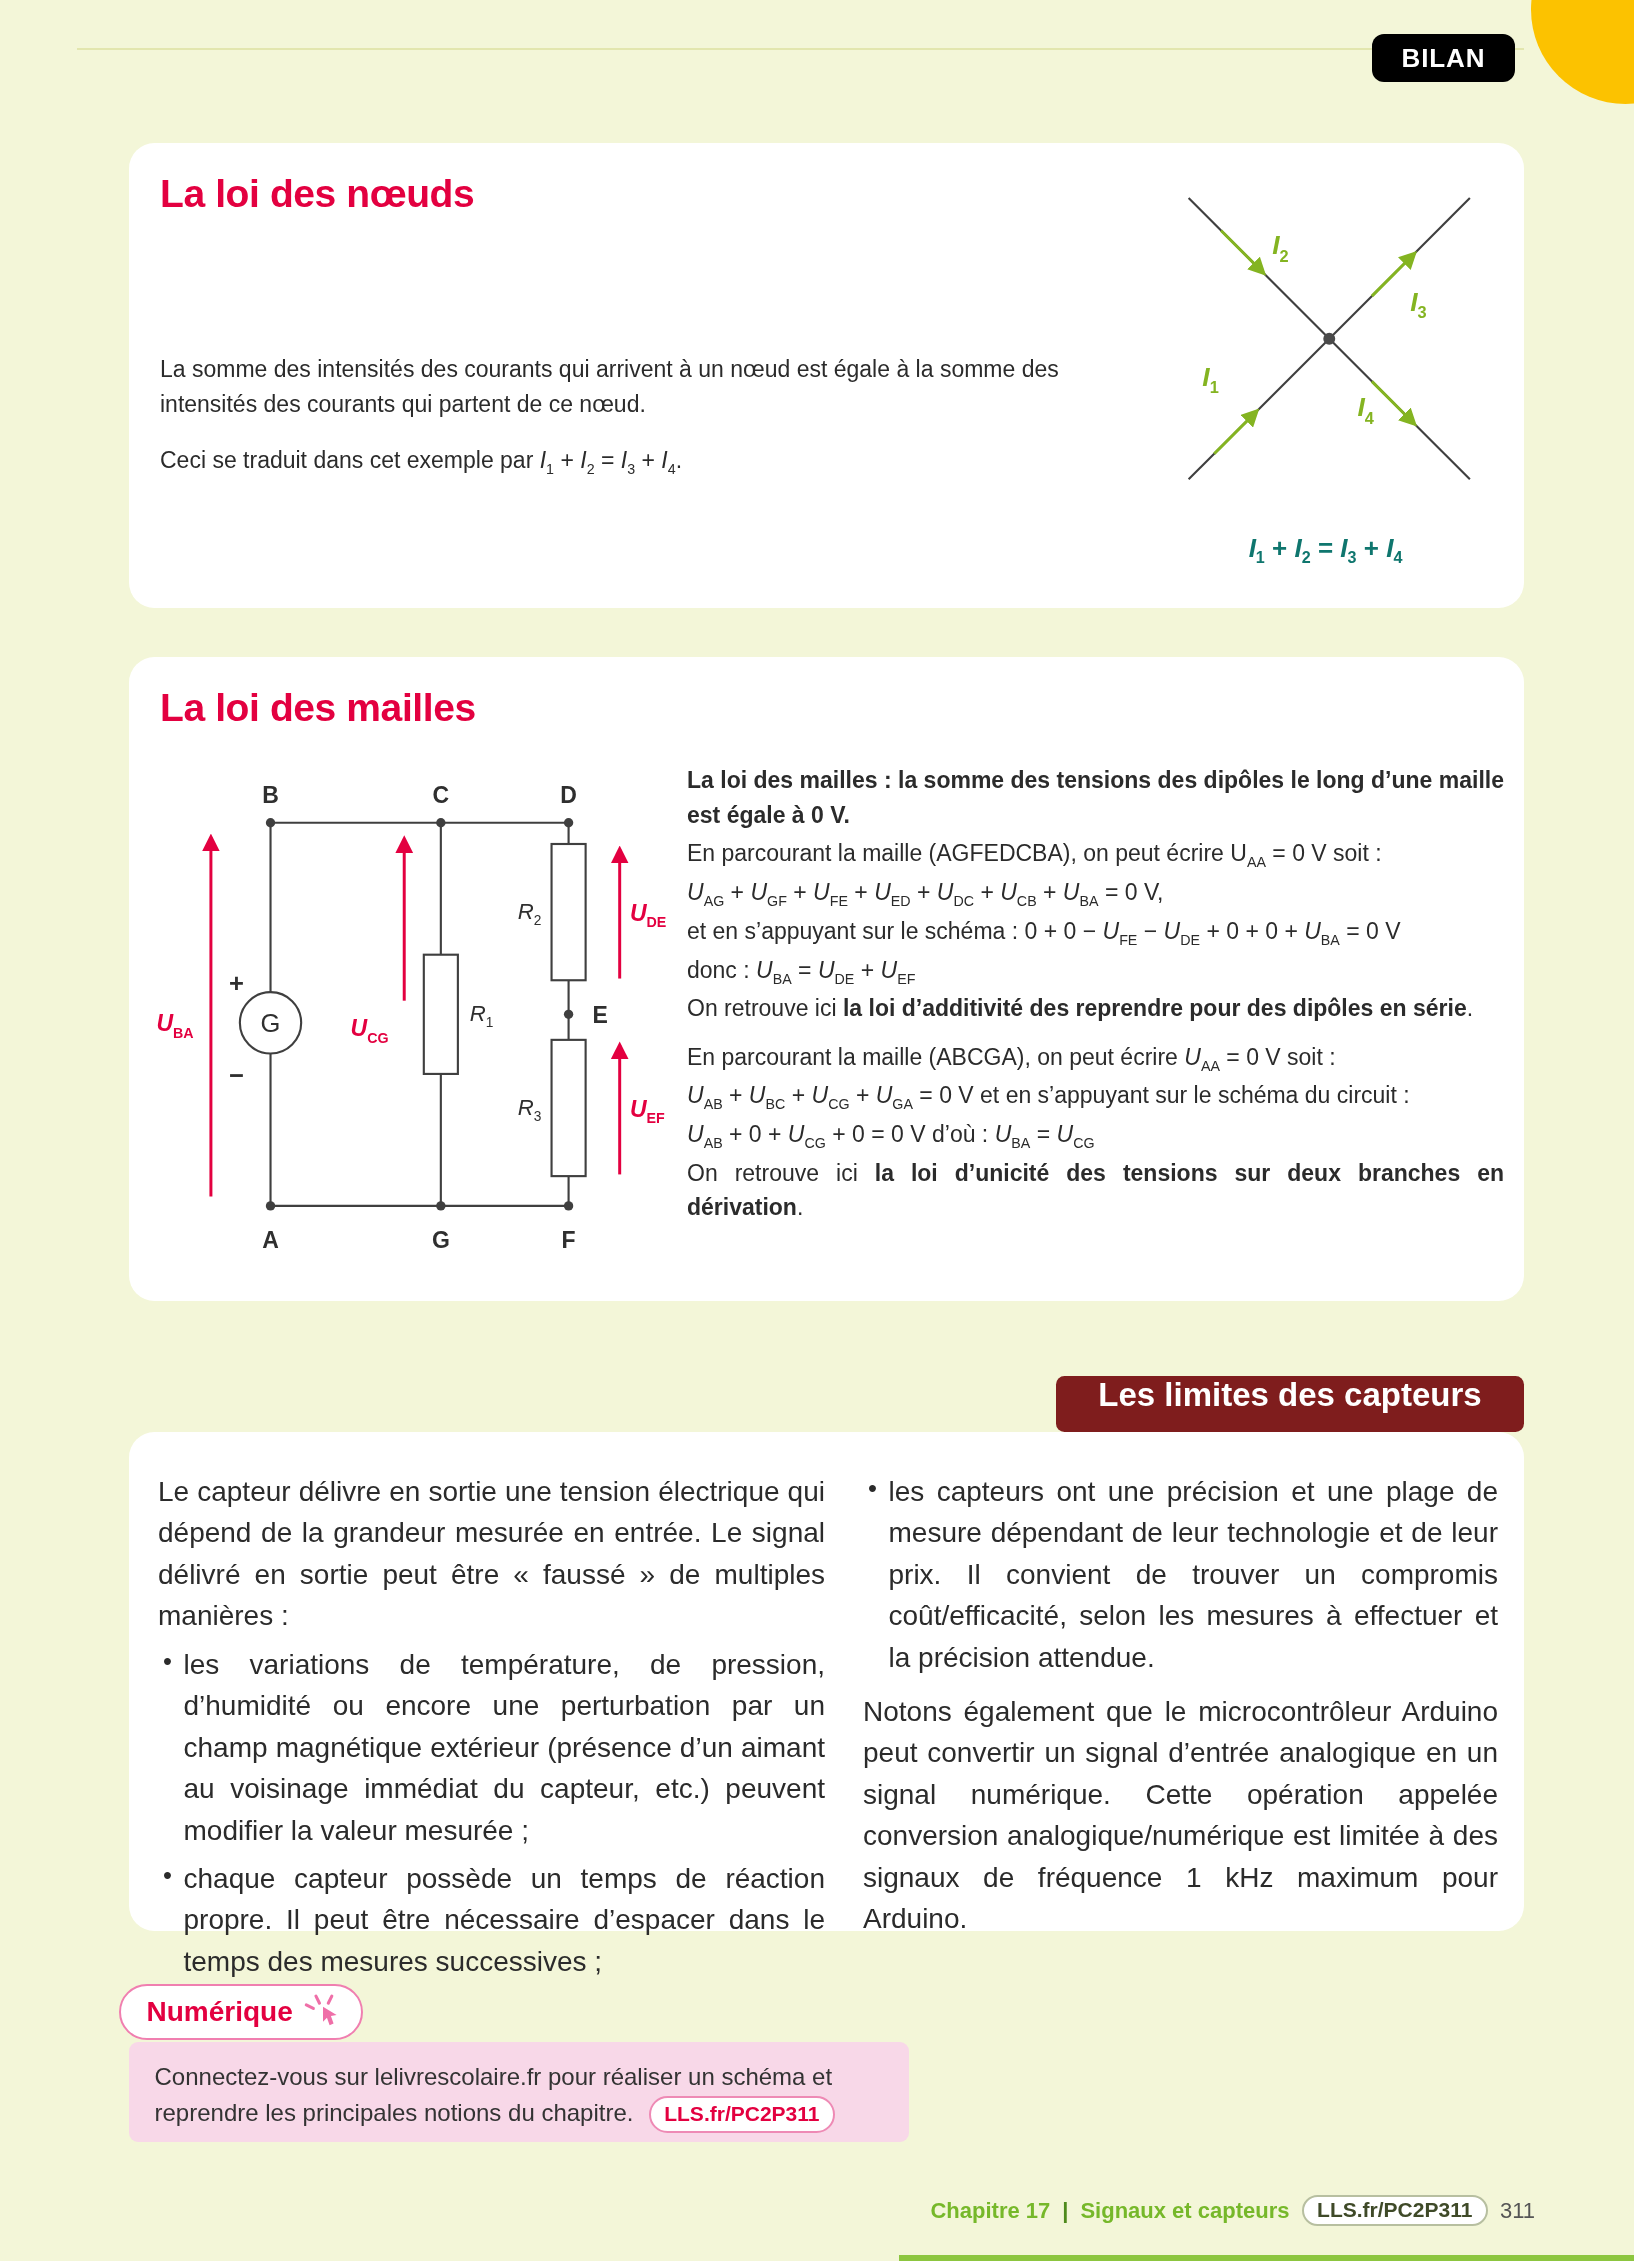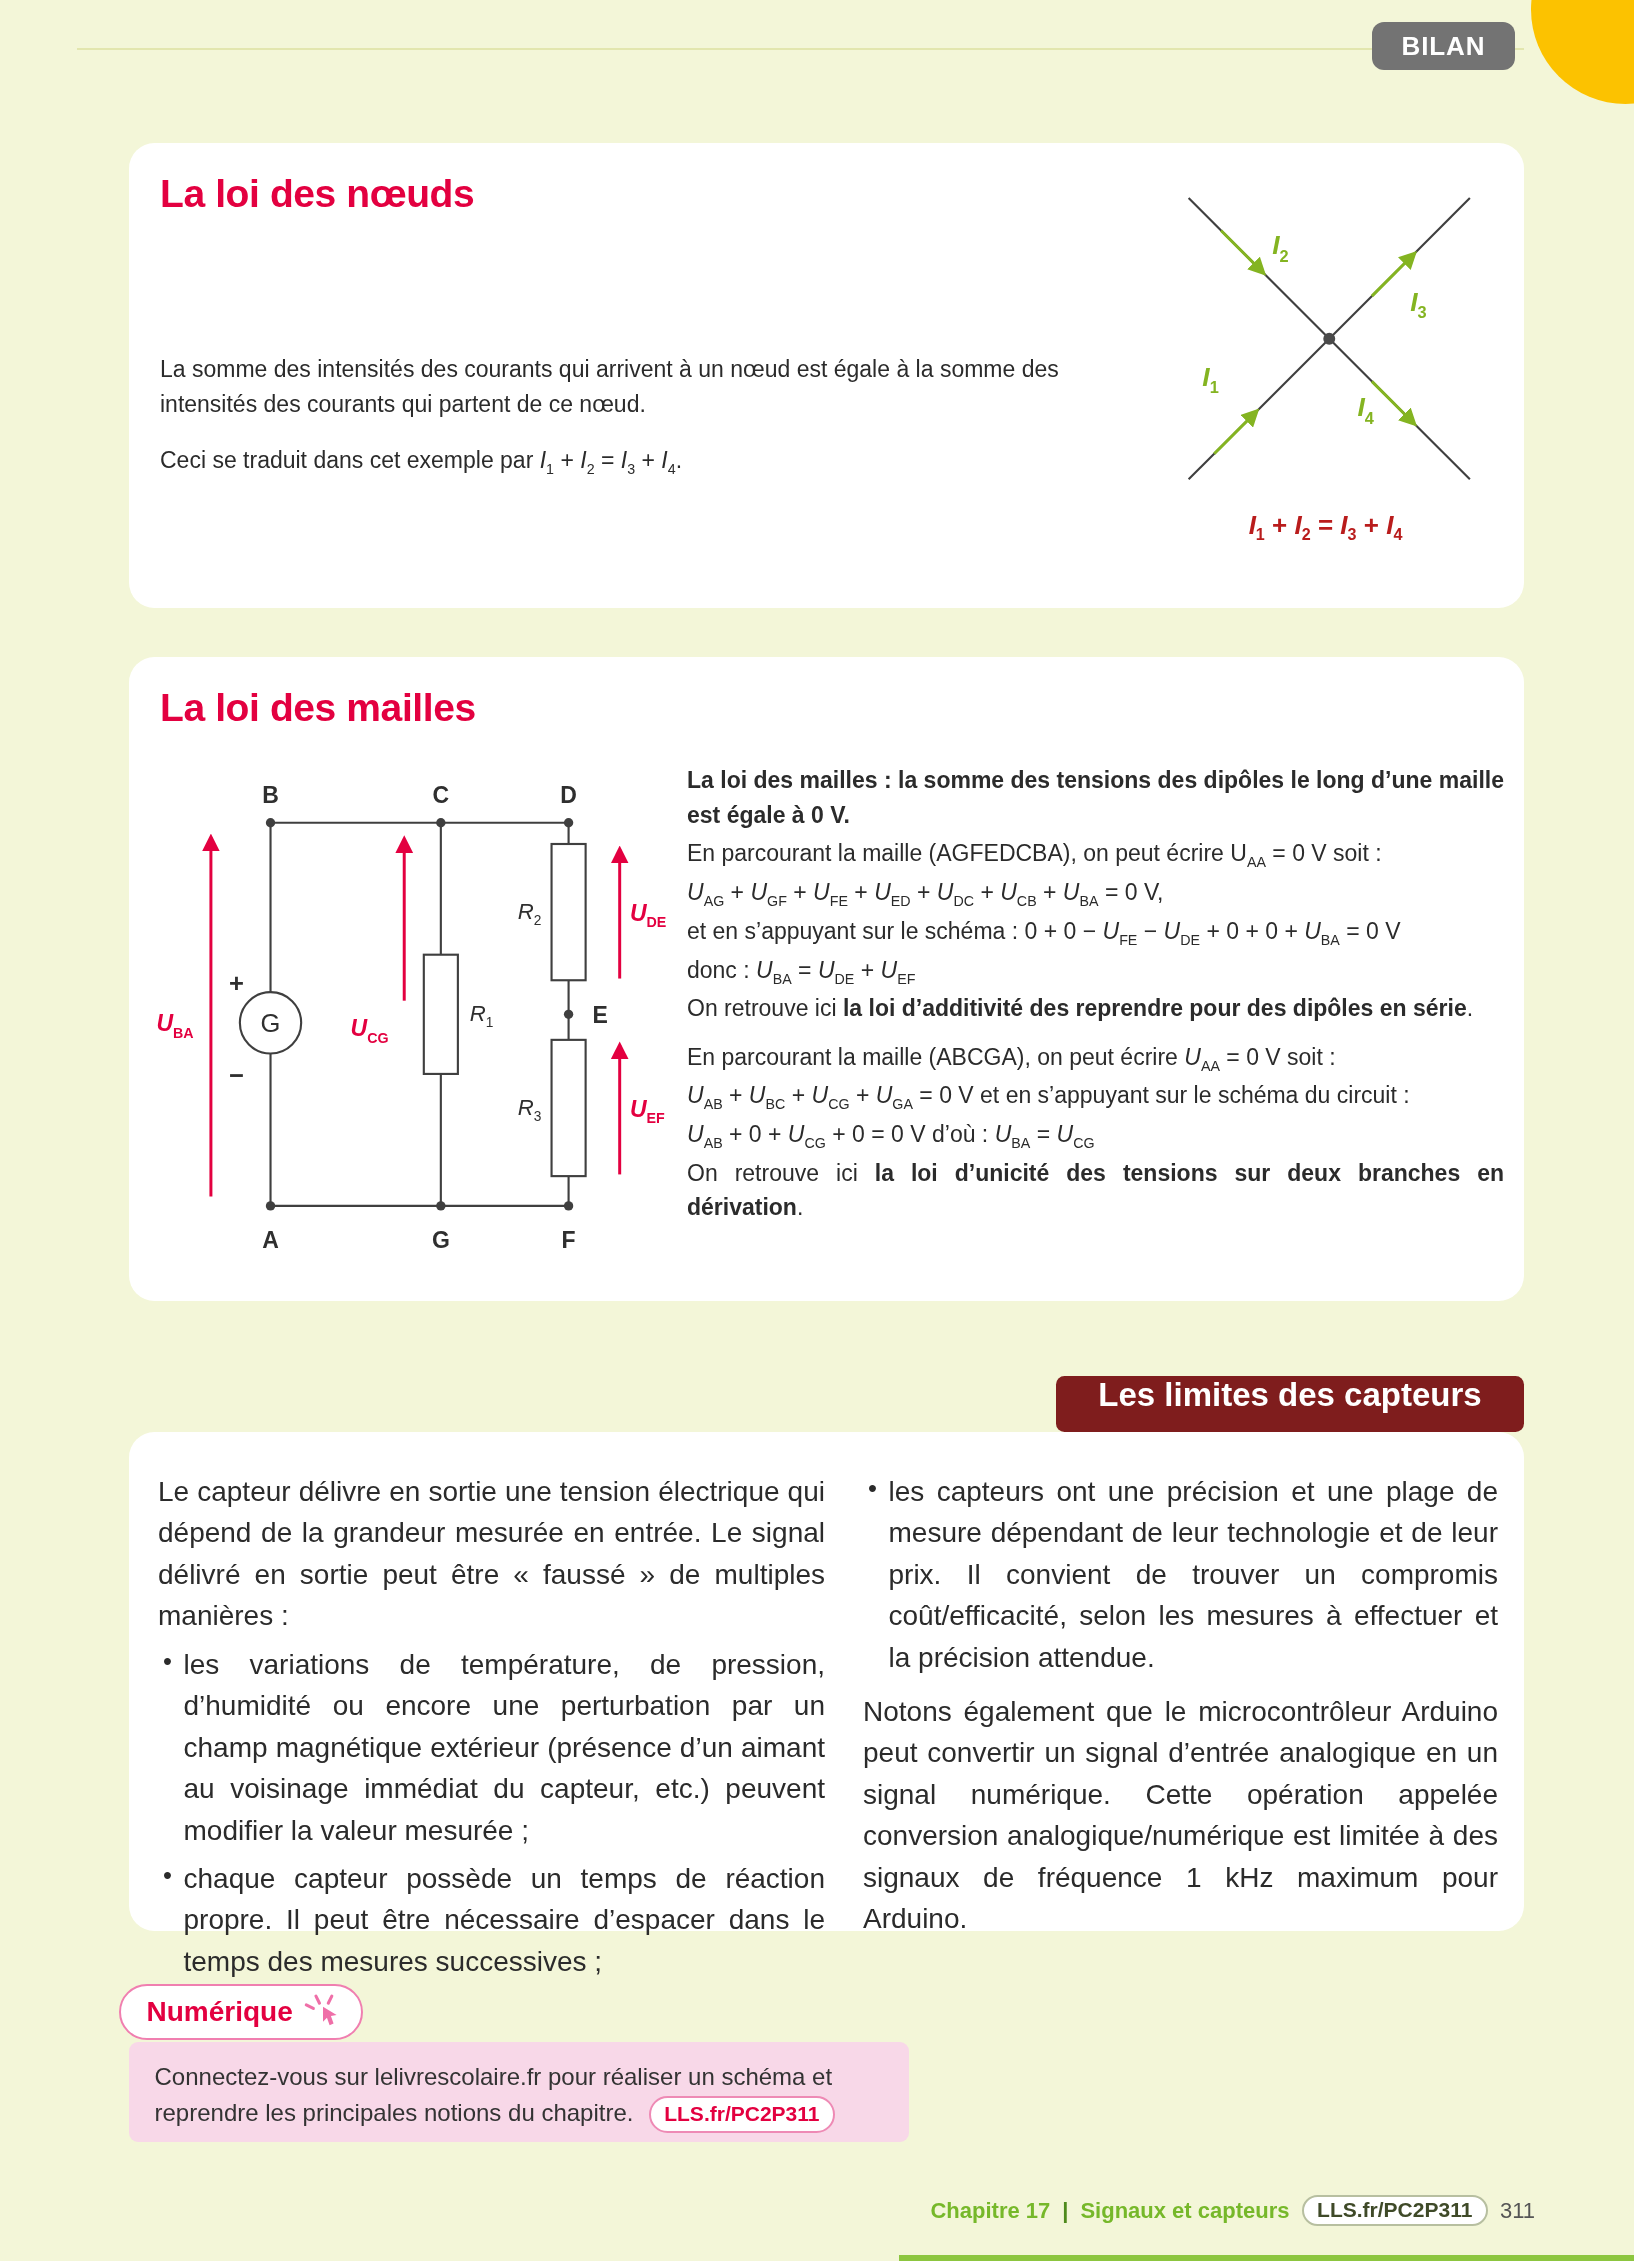--- a/index.html
+++ b/index.html
@@ -2,40 +2,40 @@
 <html style="font-size:13.6px"><head>
 <meta charset="utf-8">
 <style>
   * { margin:0; padding:0; box-sizing:border-box; }
   html,body { background:#eef2cf; }
   body { font-family:"Liberation Sans", sans-serif; }
   .page { position:relative; width:1635px; height:2261px; background:#f3f6d8; overflow:hidden; }
 
   .top-rule { position:absolute; left:77px; top:48px; width:1447px; height:1.7px; background:#e2e6ae; }
   .corner-blob { position:absolute; right:-85px; top:-85px; width:189px; height:189px; border-radius:50%; background:#fcc200; }
-  .bilan-badge { position:absolute; left:1372px; top:22px; width:143px; height:48px; background:#737373; border-radius:12px;
+  .bilan-badge { position:absolute; left:1372px; top:34px; width:143px; height:48px; background:#000000; border-radius:12px;
                  display:flex; align-items:center; justify-content:center; color:#fff; font-size:26px; font-weight:800; letter-spacing:0.9px; z-index:2; }
 
   .card { position:absolute; left:129px; width:1395px; background:#fff; border-radius:25.5px; }
   .card-noeuds { top:143px; height:465px; }
   .card-mailles { top:657px; height:644px; }
   .card-capteurs { top:1432px; height:499px; }
 
   .card-title { position:absolute; left:31px; top:29px; font-size:39px; font-weight:800; color:#e30040; letter-spacing:-0.4px; }
 
   .txt { font-size:23px; line-height:1.5; color:#2b2b2b; }
   sub { font-size:0.62em; line-height:0; font-style:normal; }
   .var { font-style:italic; }
   .b { font-weight:700; }
 
   .noeuds-p1 { position:absolute; left:31px; top:209px; width:988px; }
   .noeuds-p2 { position:absolute; left:31px; top:300px; width:988px; }
   .noeuds-svg { position:absolute; left:1000px; top:38px; width:392px; height:341px; overflow:visible; }
-  .noeuds-eq { position:absolute; left:992px; top:367px; width:409px; text-align:center;
-               font-size:26px; font-weight:700; color:#b91c1c; }
+  .noeuds-eq { position:absolute; left:992px; top:390px; width:409px; text-align:center;
+               font-size:26px; font-weight:700; color:#0f766e; }
 
   .mailles-svg { position:absolute; left:24px; top:95px; width:528px; height:511px; overflow:visible; }
   .mailles-col { position:absolute; left:558px; top:106px; width:817px; }
   .mp { font-size:23px; line-height:1.5; color:#2b2b2b; margin:0 0 4.3px; text-align:justify; }
   .gap { margin-top:13.6px; }
 
   .cap-header { position:absolute; left:1056px; top:1376px; width:468px; height:56px; background:#7f1d1d; color:#fff;
                 font-size:33px; font-weight:700; display:flex; align-items:flex-start; justify-content:center; border-radius:8.5px; z-index:3; }
   .cap-col-left  { position:absolute; left:29px;  top:39px; width:667px; }
   .cap-col-right { position:absolute; left:734px; top:39px; width:635px; }

